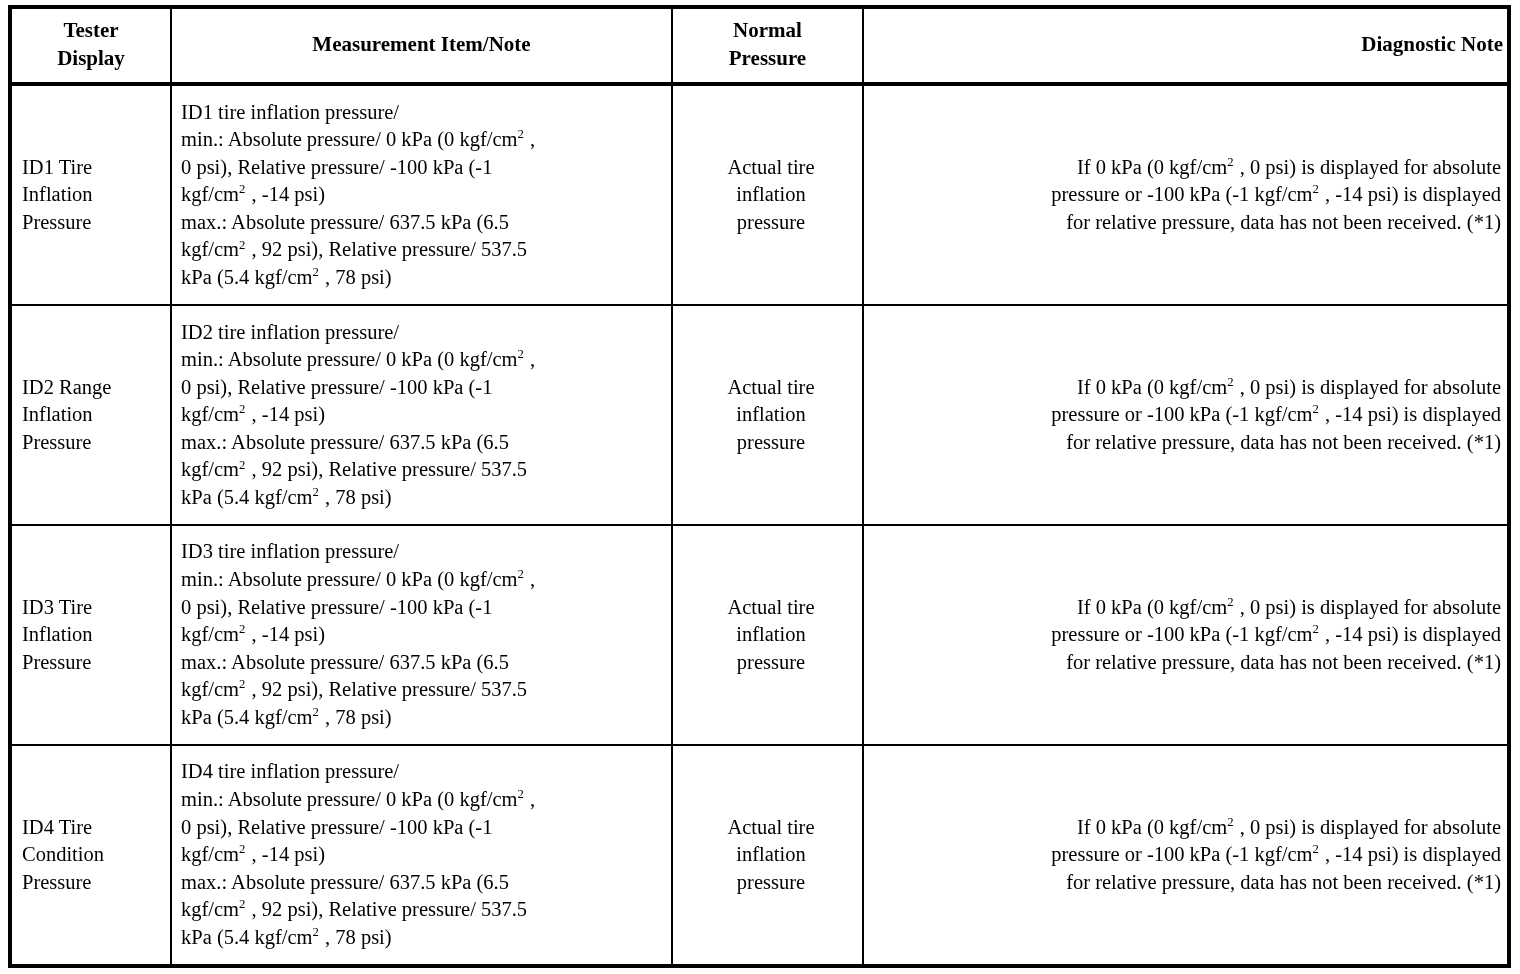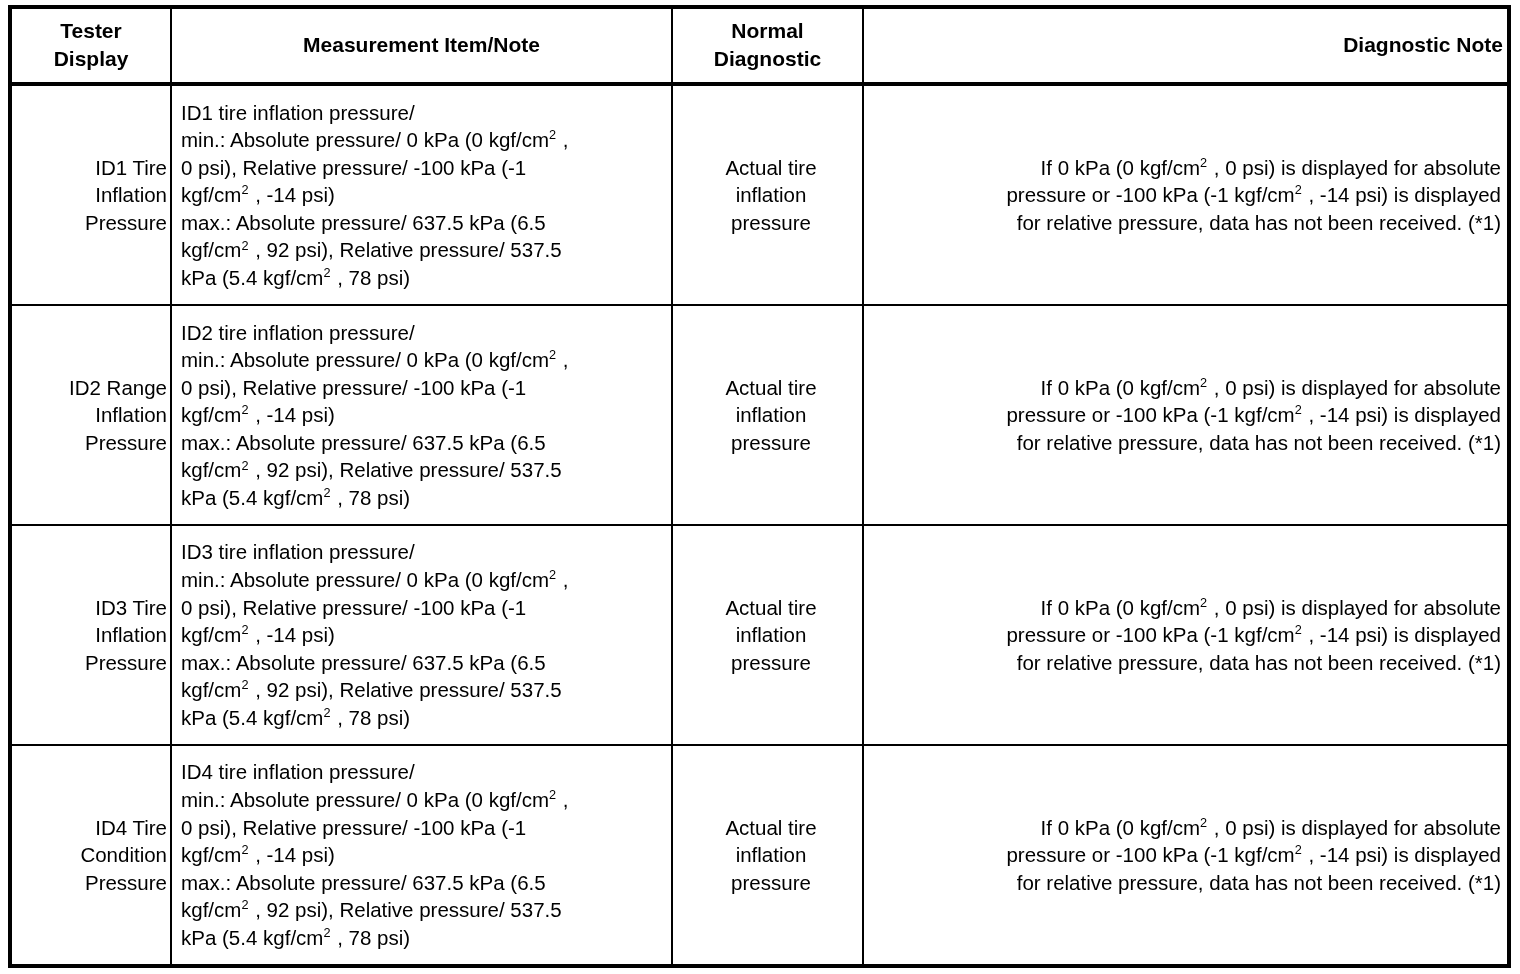--- a/index.html
+++ b/index.html
@@ -15,20 +15,21 @@
     color: #000000;
     overflow: hidden;
   }
 
   .sheet {
     position: absolute;
     left: 8px;
     top: 5px;
     width: 1499px;
     height: 963px;
+    font-family: Liberation Serif, serif;
   }
 
   table.spec-table {
     width: 100%;
     height: 100%;
     border-collapse: collapse;
     table-layout: fixed;
     border: 4px solid #000;
   }
 
@@ -56,21 +57,21 @@
     border-top: 2px solid #000;
     vertical-align: middle;
     font-size: 20.5px;
     line-height: 1.345;
     font-weight: normal;
     padding: 2px 3px;
   }
   tbody td:last-child { border-right: none; }
   tbody tr:first-child td { border-top: none; }
 
-  td.tester   { text-align: right; padding-left: 10px; }
+  td.tester   { text-align: left; padding-left: 10px; }
   td.measure  { text-align: left; vertical-align: middle; padding-left: 9px; padding-right: 2px; }
   td.normal   { text-align: center; padding-left: 10px; }
   td.note     { text-align: right; padding-left: 10px; padding-right: 6px; }
 
   .lines { white-space: pre-wrap; }
 
   sup {
     font-size: 0.62em;
     vertical-align: super;
     line-height: 0;
@@ -87,21 +88,21 @@
         <col class="c2">
         <col class="c3">
         <col class="c4">
     </colgroup>
     <thead>
       <tr>
         <th><span class="lines">Tester
 Display</span></th>
         <th><span class="lines">Measurement Item/Note</span></th>
         <th><span class="lines">Normal
-Diagnostic</span></th>
+Pressure</span></th>
         <th><span class="lines">Diagnostic Note</span></th>
       </tr>
     </thead>
     <tbody>
       <tr>
         <td class="tester"><span class="lines">ID1 Tire
 Inflation
 Pressure</span></td>
         <td class="measure"><span class="lines measure-lines">ID1 tire inflation pressure/
 min.: Absolute pressure/ 0 kPa (0 kgf/cm<sup>2</sup> ,

